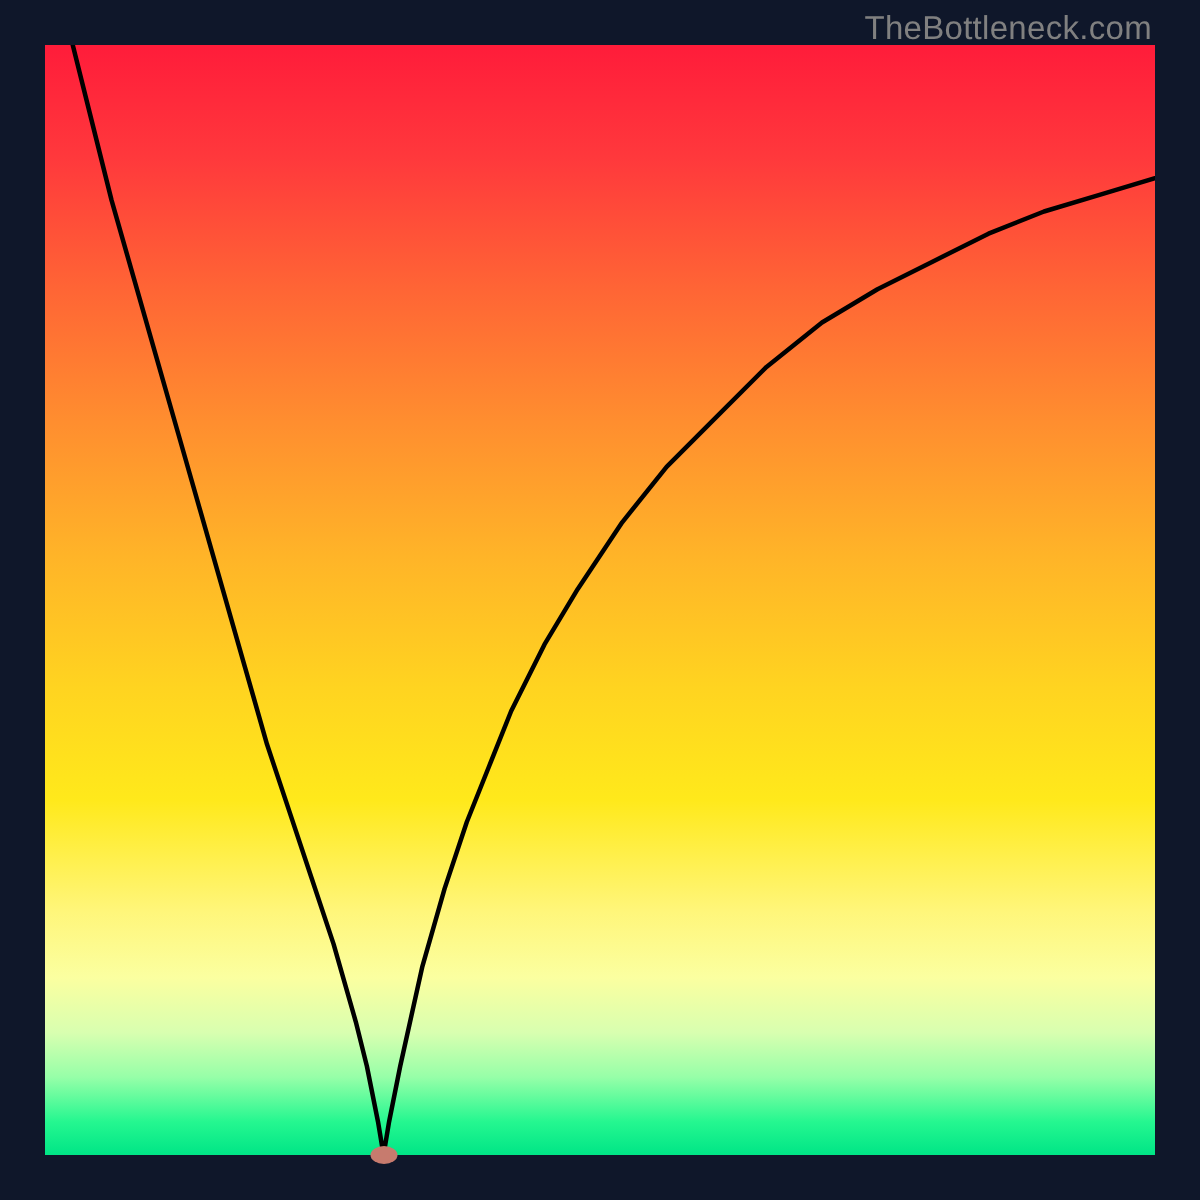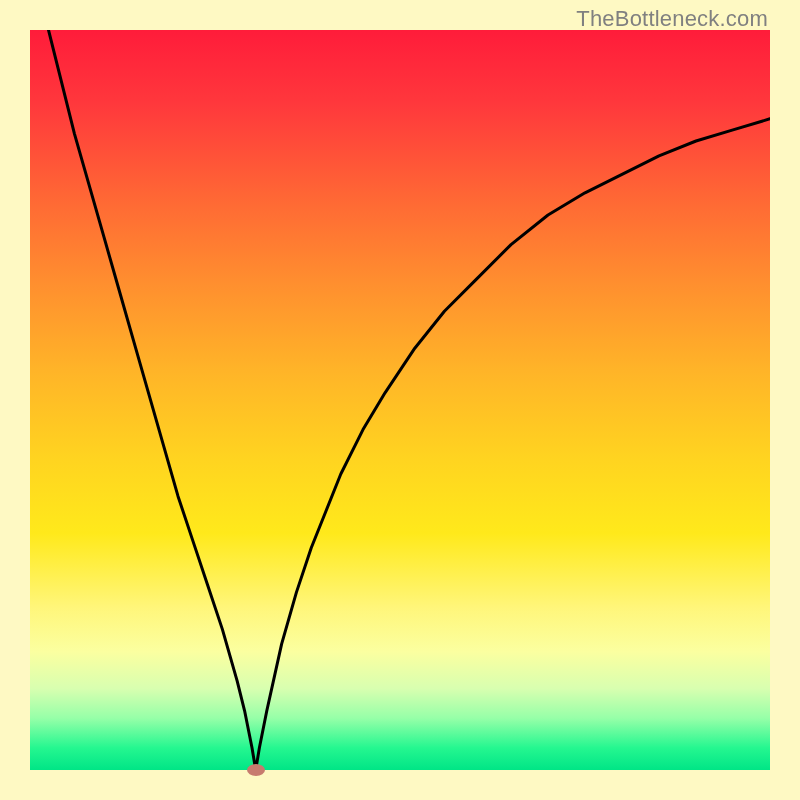--- a/index.html
+++ b/index.html
@@ -10,21 +10,21 @@
     background: #000;
     overflow: hidden;
     font-family: Arial, Helvetica, sans-serif;
   }
   .frame {
     position: absolute;
     top: 0;
     left: 0;
     width: 800px;
     height: 800px;
-    background: #fef9c3;
+    background: #0f172a;
   }
   .plot-area {
     position: absolute;
     top: 30px;
     left: 30px;
     width: 740px;
     height: 740px;
     background: linear-gradient(
       to bottom,
       #ff1c3a 0%,

